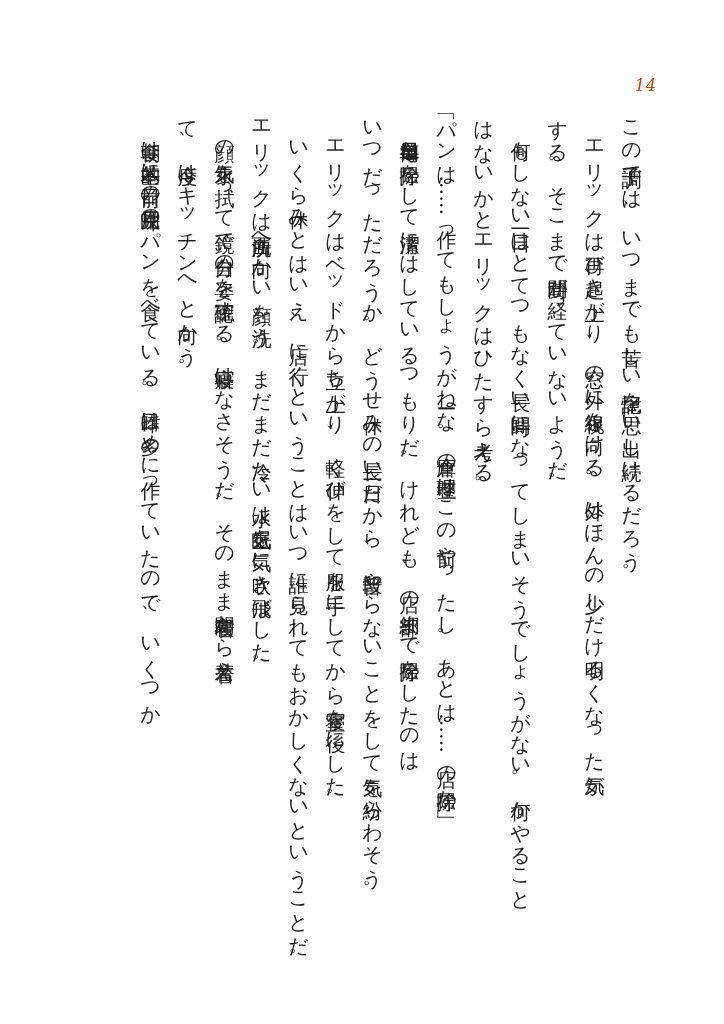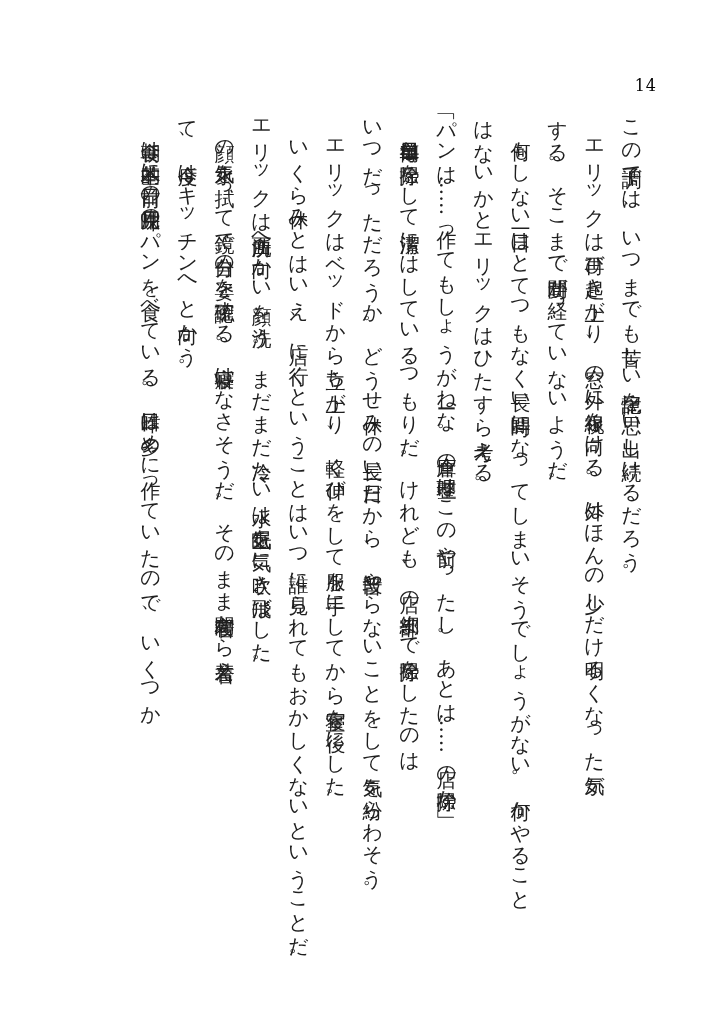--- a/index.html
+++ b/index.html
@@ -16,22 +16,23 @@
   }
   .book-page {
     position: absolute;
     inset: 0;
   }
   .page-number {
     position: absolute;
     top: 76px;
     right: 67px;
     font-size: 16px;
-    color: #000000;
+    color: #c2410c;
     letter-spacing: 1px;
+    font-style: italic;
   }
   .text-block {
     position: absolute;
     top: 107px;
     right: 74px;
     height: 884px;
     writing-mode: vertical-rl;
     text-orientation: mixed;
     color: #1f1f1f;
     font-size: 20px;

